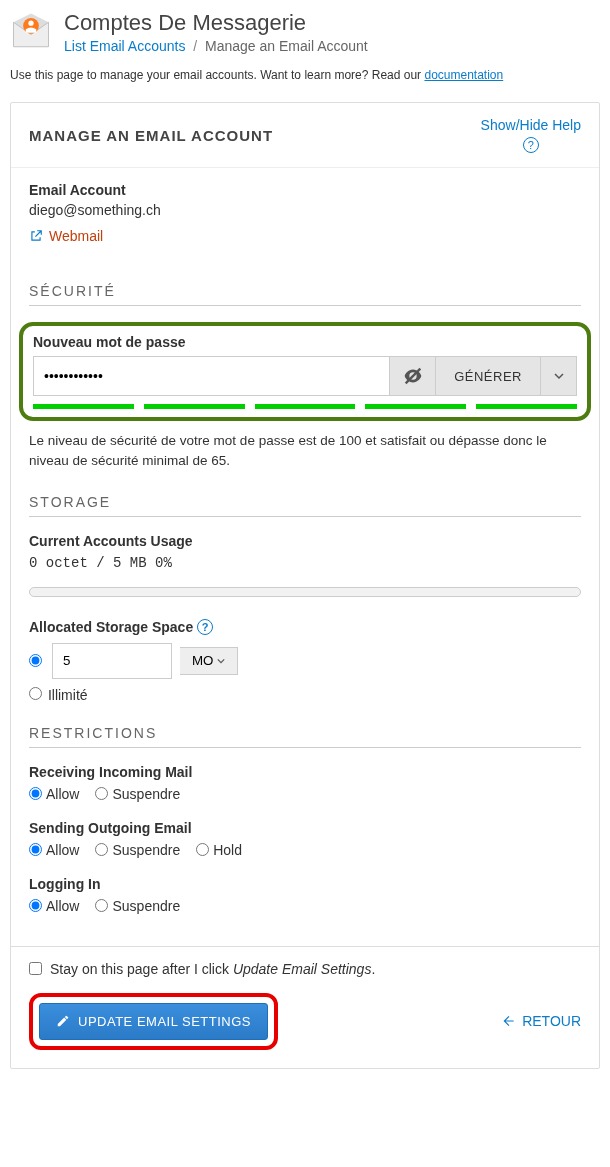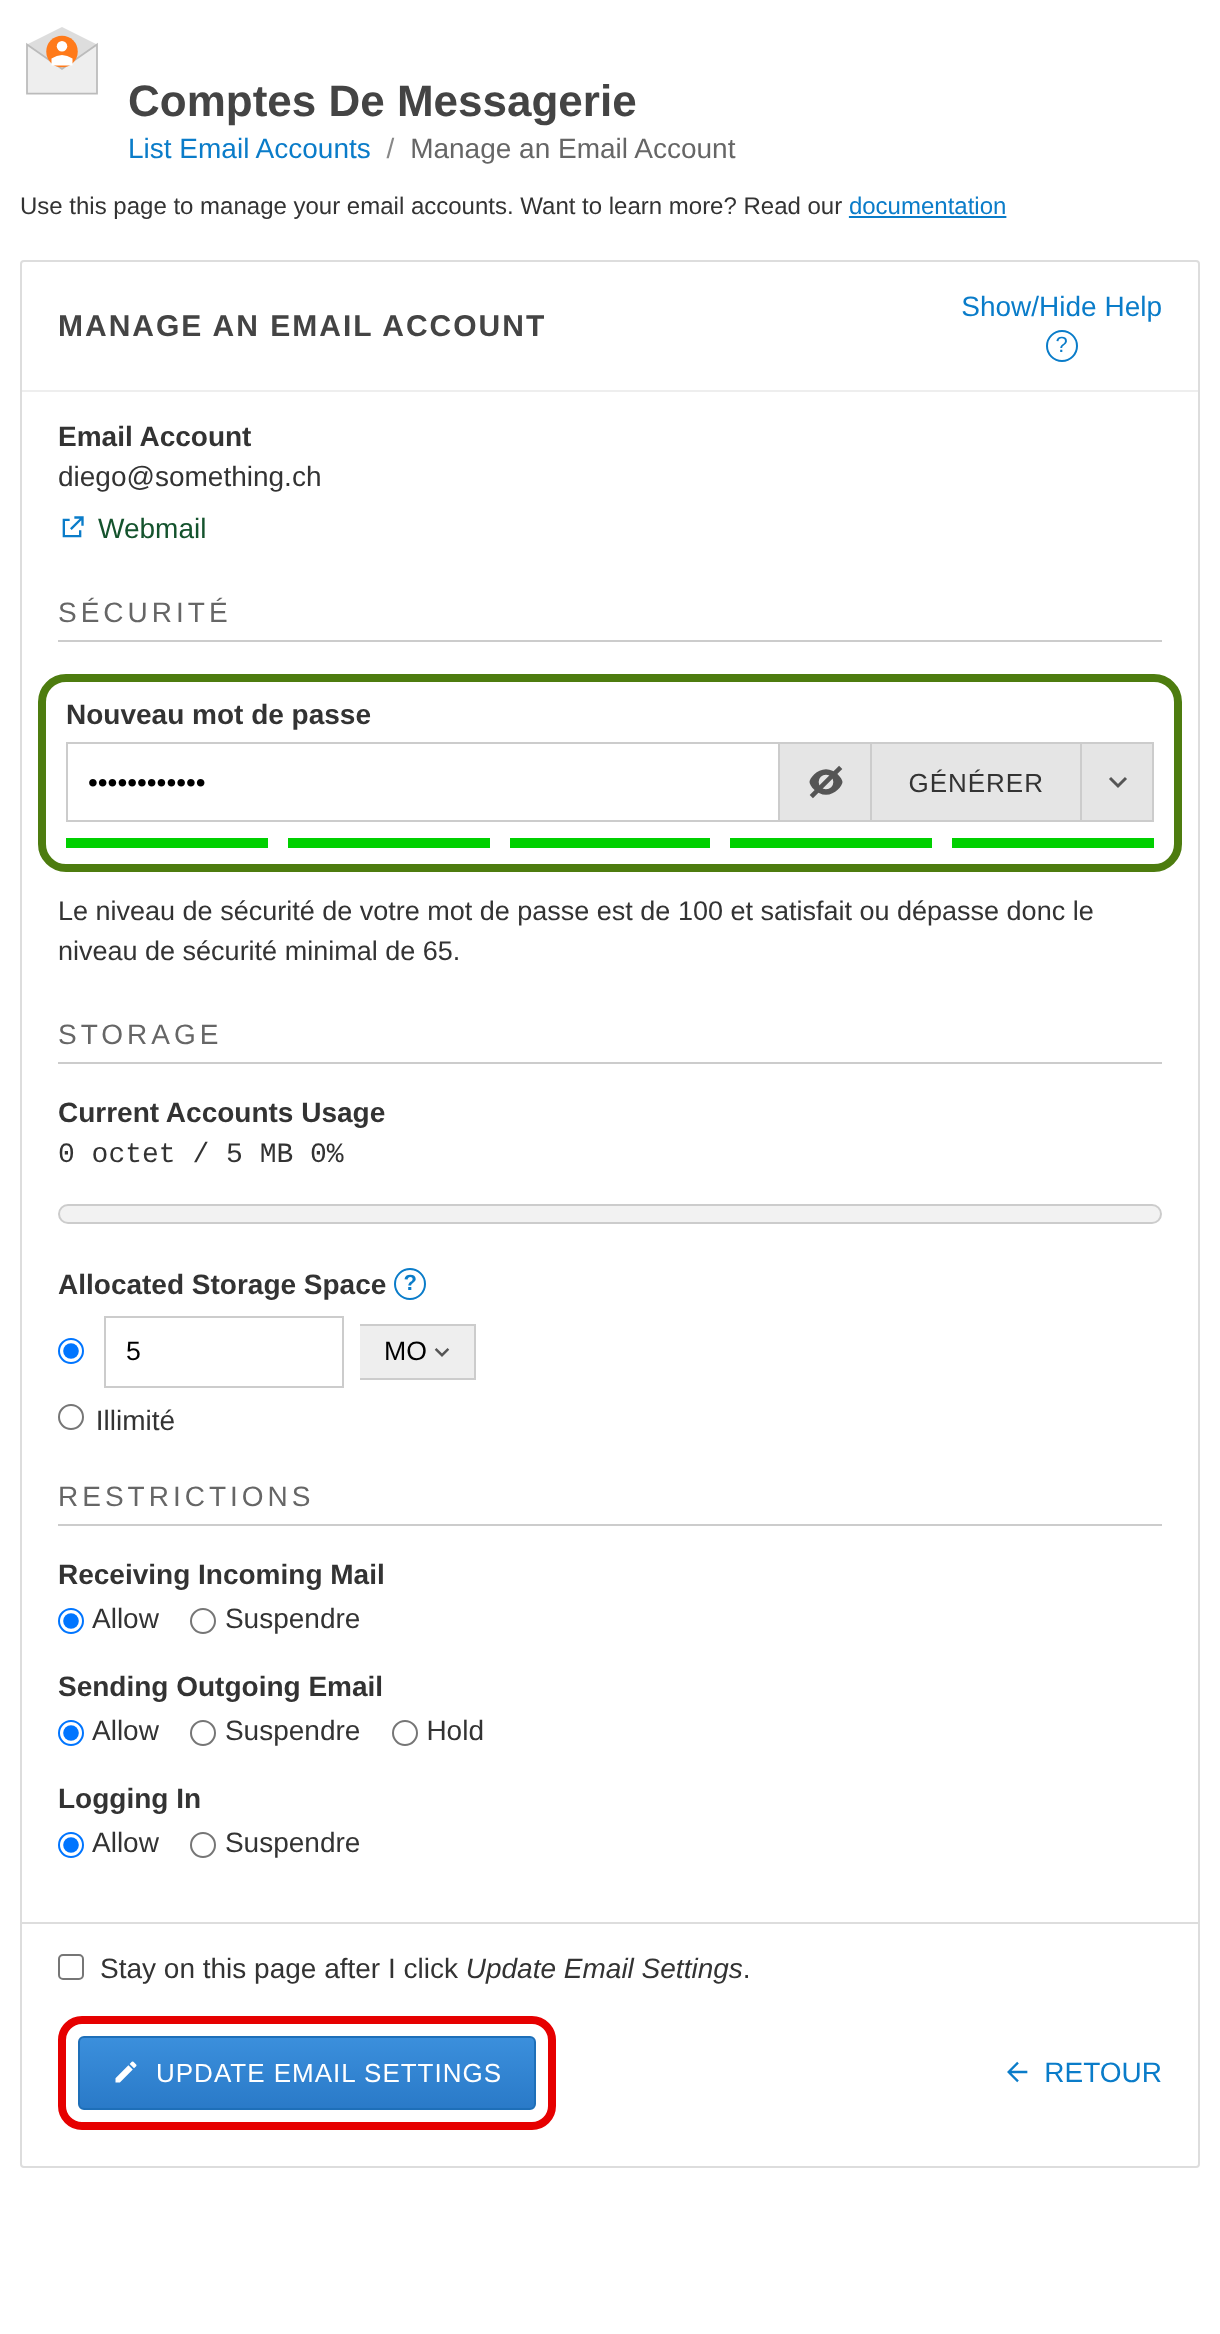--- a/index.html
+++ b/index.html
@@ -1,33 +1,33 @@
 <!DOCTYPE html>
 <html><head>
 <meta charset="utf-8">
 <style>
 * { box-sizing: border-box; margin: 0; padding: 0; }
 body { font-family: -apple-system, BlinkMacSystemFont, "Segoe UI", Arial, sans-serif; font-size: 14px; color: #333; background: #fff; padding: 10px; width: 610px; }
 .header { display: flex; align-items: flex-start; gap: 12px; margin-bottom: 12px; }
 .header-icon { width: 42px; height: 42px; flex-shrink: 0; }
-.header-text h1 { font-size: 22px; font-weight: 700; color: #444; margin-bottom: 2px; margin-top: 28px; }
+.header-text h1 { font-size: 22px; font-weight: 400; color: #444; margin-bottom: 2px; }
 .breadcrumb { font-size: 14px; }
 .breadcrumb a { color: #0a7cc9; text-decoration: none; }
 .breadcrumb .sep { color: #888; margin: 0 4px; }
 .breadcrumb .current { color: #666; }
 .intro { font-size: 12px; color: #333; margin-bottom: 18px; line-height: 1.5; }
 .intro a { color: #0a7cc9; text-decoration: underline; }
 .panel { border: 1px solid #ddd; border-radius: 2px; background: #fff; }
 .panel-header { display: flex; justify-content: space-between; align-items: center; padding: 14px 18px; border-bottom: 1px solid #eee; }
 .panel-header h2 { font-size: 15px; font-weight: 600; letter-spacing: 1px; color: #444; }
 .help-link { color: #0a7cc9; text-decoration: none; font-size: 14px; display: flex; align-items: center; gap: 4px; flex-direction: column; }
 .panel-body { padding: 14px 18px 4px; }
 .field-label { font-weight: 600; color: #333; margin-bottom: 4px; font-size: 14px; }
 .field-value { color: #333; margin-bottom: 10px; }
-.webmail-link { color: #14532d; text-decoration: none; display: inline-flex; align-items: center; gap: 6px; margin-bottom: 4px; }
+.webmail-link { color: #c2410c; text-decoration: none; display: inline-flex; align-items: center; gap: 6px; margin-bottom: 17px; }
 .section-title { font-size: 14px; font-weight: 400; letter-spacing: 2px; color: #666; padding: 12px 0 6px; border-bottom: 1px solid #ccc; margin-bottom: 16px; margin-top: 10px; }
 .highlight-box { border: 4px solid #4d7c0f; border-radius: 14px; padding: 8px 10px 8px; margin: 0 -10px 10px; }
 .pw-label { font-weight: 600; margin-bottom: 6px; }
 .pw-row { display: flex; }
 .pw-input { flex: 1; border: 1px solid #ccc; padding: 9px 10px; font-size: 14px; height: 40px; }
 .pw-btn { border: 1px solid #ccc; border-left: none; background: #e5e5e5; height: 40px; display: flex; align-items: center; justify-content: center; cursor: pointer; }
 .pw-eye { width: 46px; }
 .pw-gen { padding: 0 18px; font-size: 13px; letter-spacing: 0.5px; color: #333; }
 .pw-drop { width: 36px; }
 .strength-bar { display: flex; gap: 10px; margin-top: 8px; }
@@ -37,21 +37,21 @@
 .storage-val { margin-bottom: 16px; font-family: Liberation Mono, monospace; }
 .progress-outer { height: 10px; border: 1px solid #ccc; border-radius: 5px; background: #f2f2f2; margin-bottom: 22px; }
 .alloc-label { font-weight: 600; margin-bottom: 8px; display: flex; align-items: center; gap: 4px; }
 .radio-row { display: flex; align-items: center; gap: 8px; margin-bottom: 8px; }
 .radio-row input[type=radio] { margin-right: 2px; }
 .num-input { width: 120px; height: 36px; border: 1px solid #ccc; padding: 0 10px; }
 .unit-btn { height: 28px; border: 1px solid #ccc; border-left: none; background: #eee; padding: 0 12px; display: inline-flex; align-items: center; gap: 4px; cursor: pointer; }
 .restriction-group { margin-bottom: 18px; }
 .restriction-title { font-weight: 600; margin-bottom: 6px; }
 .radio-inline { display: flex; gap: 16px; align-items: center; }
-.radio-inline label { display: flex; align-items: flex-end; gap: 4px; cursor: pointer; }
+.radio-inline label { display: flex; align-items: center; gap: 4px; cursor: pointer; }
 .panel-footer { border-top: 1px solid #ddd; padding: 14px 18px 18px; margin-top: 10px; }
 .stay-row { display: flex; align-items: center; gap: 8px; margin-bottom: 16px; }
 .stay-row em { font-style: italic; }
 .footer-actions { display: flex; justify-content: space-between; align-items: center; }
 .btn-primary { background: #1e7cd6; background: linear-gradient(#3b8fdc, #2a7ac8); color: #fff; border: 1px solid #1e6fb8; border-radius: 3px; padding: 10px 16px; font-size: 13px; letter-spacing: 0.5px; cursor: pointer; display: inline-flex; align-items: center; gap: 8px; }
 .btn-highlight { border: 4px solid #e60000; border-radius: 12px; padding: 6px; display: inline-block; }
 .back-link { color: #0a7cc9; text-decoration: none; display: inline-flex; align-items: center; gap: 6px; font-size: 14px; }
 .q-icon { width: 16px; height: 16px; border: 1.5px solid #0a7cc9; border-radius: 50%; color: #0a7cc9; font-size: 11px; display: inline-flex; align-items: center; justify-content: center; }
 svg { display: block; }
 </style>

